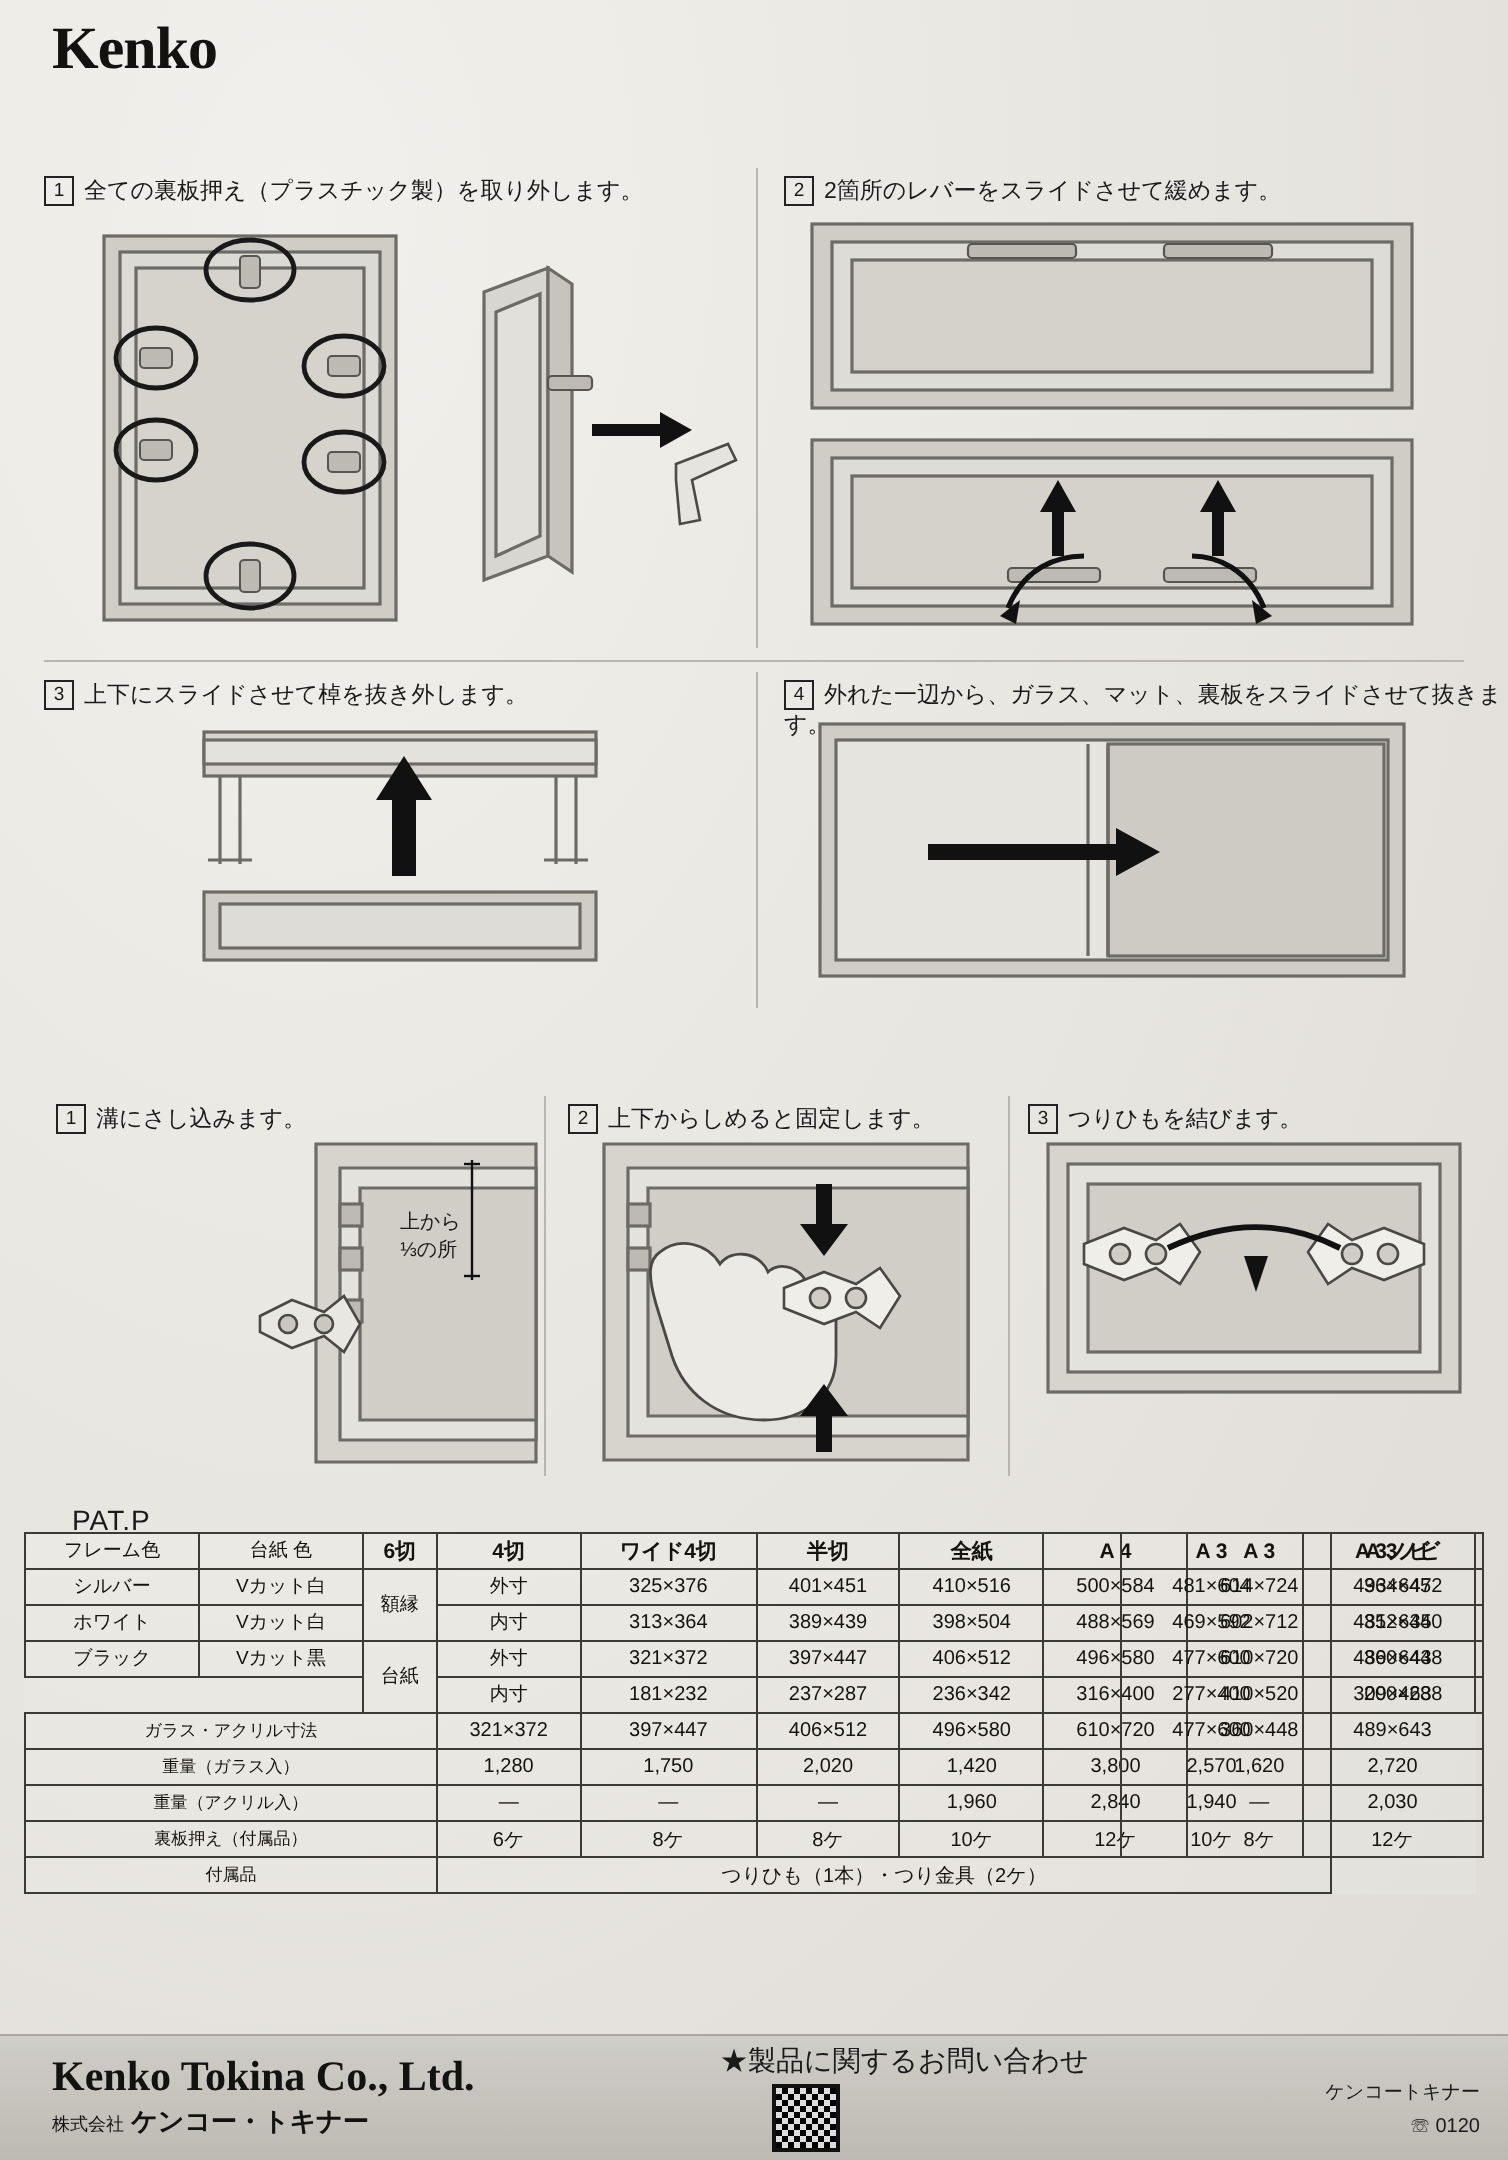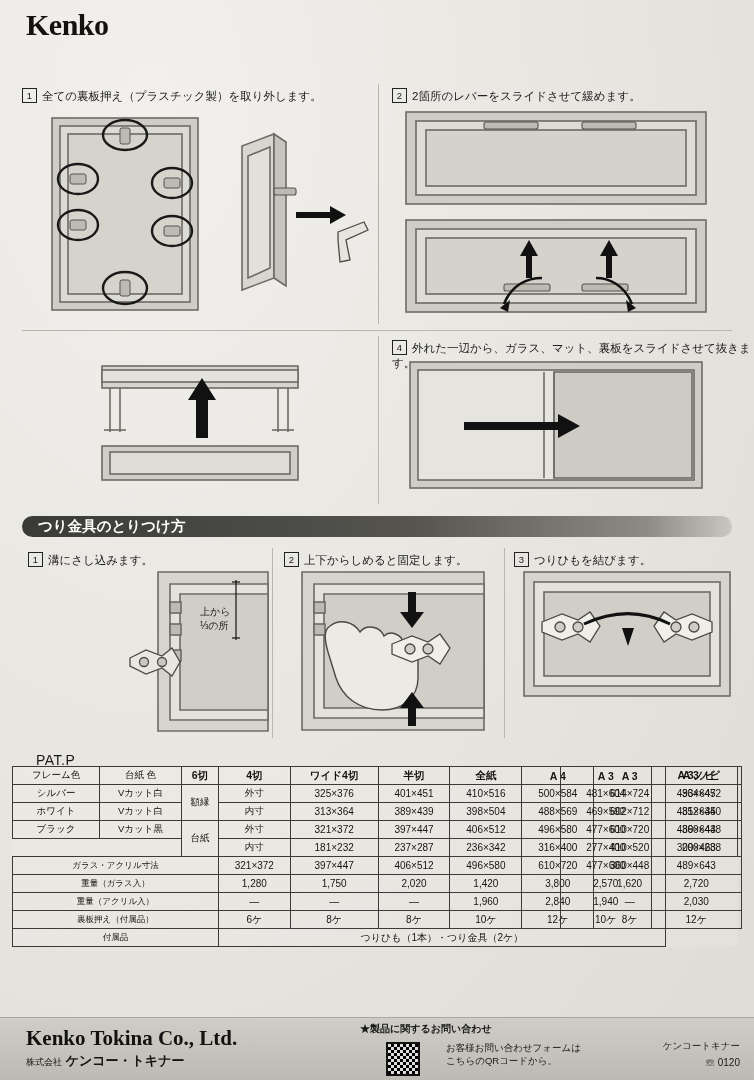--- a/index.html
+++ b/index.html
@@ -102,21 +102,21 @@
     font-family:"Liberation Serif", serif;
     font-weight:bold; font-size:21px; color:#121210;
   }
   .footer .co2 {
     position:absolute; left:26px; top:34px;
     font-size:13px; font-weight:bold; color:#121210;
   }
   .footer .co2 .tiny { font-size:9px; font-weight:normal; }
   .footer .contact {
     position:absolute; left:360px; top:4px;
-    font-size:10px; font-weight:bold;
+    font-size:14px; font-weight:normal;
   }
   .footer .contact2 {
     position:absolute; left:446px; top:24px;
     font-size:9.5px; line-height:1.35;
   }
   .qr {
     position:absolute; left:386px; top:24px;
     width:34px; height:34px;
     background:
       repeating-linear-gradient(90deg,#111 0 3px,#eee 3px 6px),
@@ -141,20 +141,23 @@
 
   <div class="brand">Kenko</div>
 
 
   <div class="step" style="left:22px; top:88px;">
     <span class="num">1</span><span>全ての裏板押え（プラスチック製）を取り外します。</span>
   </div>
   <div class="step" style="left:392px; top:88px;">
     <span class="num">2</span><span>2箇所のレバーをスライドさせて緩めます。</span>
   </div>
+  <div class="step" style="left:22px; top:340px;">
+    <span class="num">3</span><span>上下にスライドさせて棹を抜き外します。</span>
+  </div>
   <div class="step" style="left:392px; top:340px;">
     <span class="num">4</span><span>外れた一辺から、ガラス、マット、裏板をスライドさせて抜きます。</span>
   </div>
 
   <div class="vline" style="left:378px; top:84px; height:240px;"></div>
   <div class="hline" style="left:22px; top:330px; width:710px;"></div>
   <div class="vline" style="left:378px; top:336px; height:168px;"></div>
 
   <div class="ill" style="left:30px; top:108px;">
     <svg width="210" height="210" viewBox="0 0 210 210">
@@ -271,21 +274,20 @@
         <rect x="150" y="16" width="138" height="106" fill="#cdcbc4"></rect>
         <path d="M150 16 L150 122"></path>
         <path d="M140 16 L140 122"></path>
       </g>
       <g fill="#111">
         <path d="M60 66 L154 66 L154 58 L176 70 L154 82 L154 74 L60 74 Z"></path>
       </g>
     </svg>
   </div>
 
-  <div class="secbar" style="top:516px;">つり金具のとりつけ方</div>
 
   <div class="step" style="left:28px; top:552px;">
     <span class="num">1</span><span>溝にさし込みます。</span>
   </div>
   <div class="step" style="left:284px; top:552px;">
     <span class="num">2</span><span>上下からしめると固定します。</span>
   </div>
   <div class="step" style="left:514px; top:552px;">
     <span class="num">3</span><span>つりひもを結びます。</span>
   </div>
@@ -530,24 +532,20 @@
   <div class="unitnote">※単位 寸法：mm 重量：g</div>
 
   <div class="footer">
     <div class="co">Kenko Tokina Co., Ltd.</div>
     <div class="co2">
       <span class="tiny">株式会社</span>
       <span>ケンコー・トキナー</span>
     </div>
     <div class="contact">★製品に関するお問い合わせ</div>
     <div class="qr"></div>
-    <div class="contact2">
-      <span style="white-space:pre-line">お客様お問い合わせフォームは
-こちらのQRコードから。</span>
-    </div>
     <div class="right1">ケンコートキナー</div>
     <div class="right2">
       <span>☏</span>
       <span>0120</span>
     </div>
   </div>
 
 </div>
 
 </body></html>

